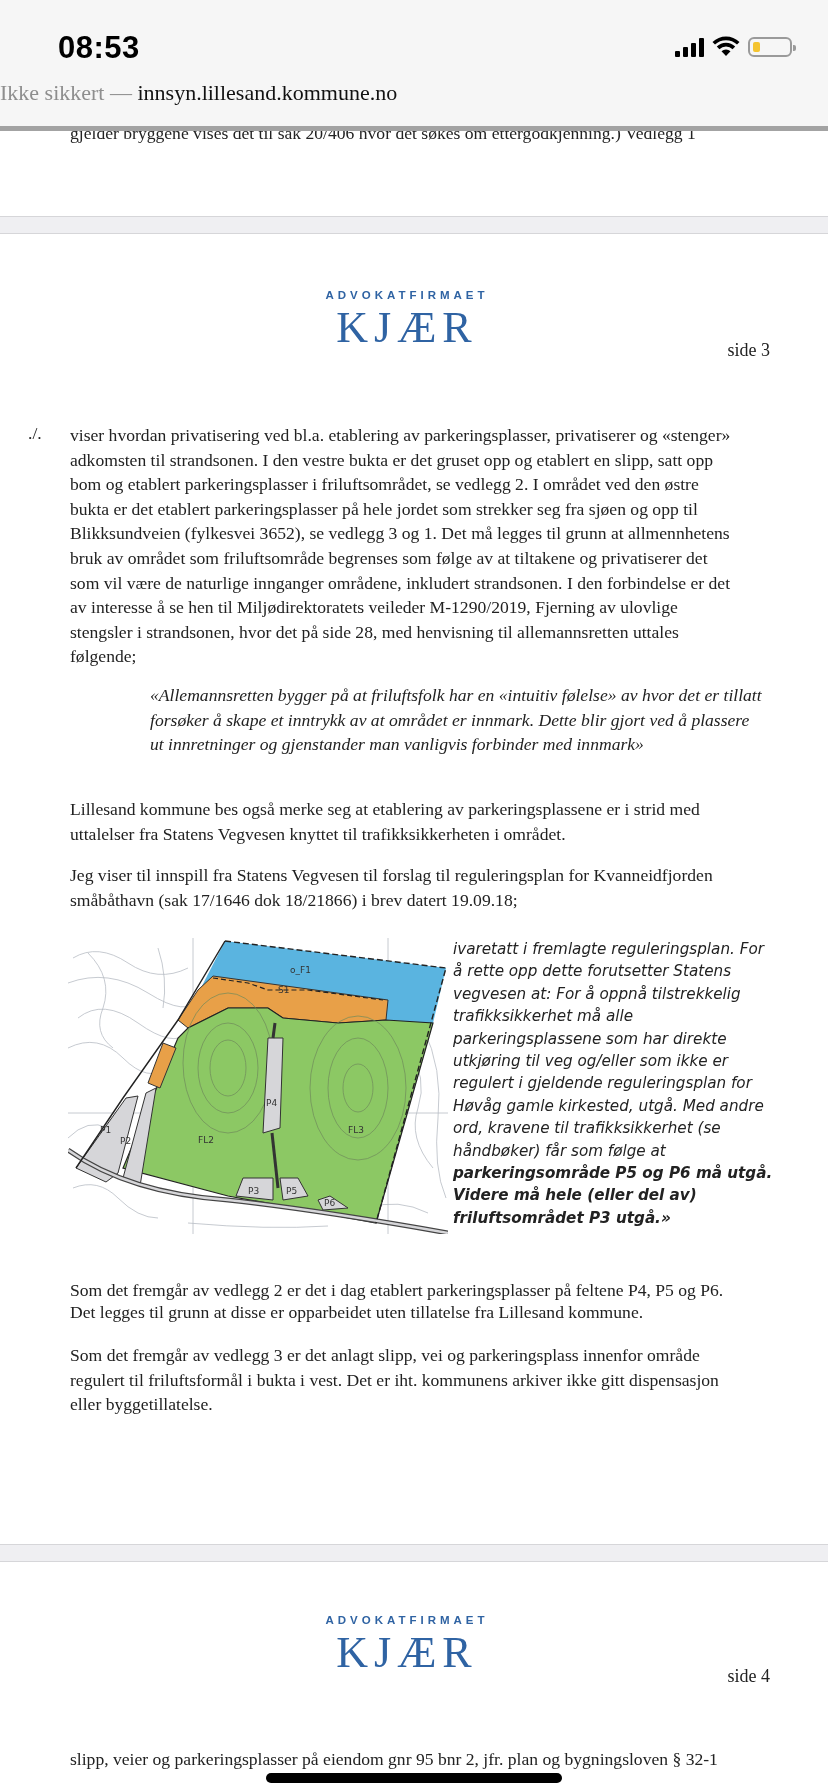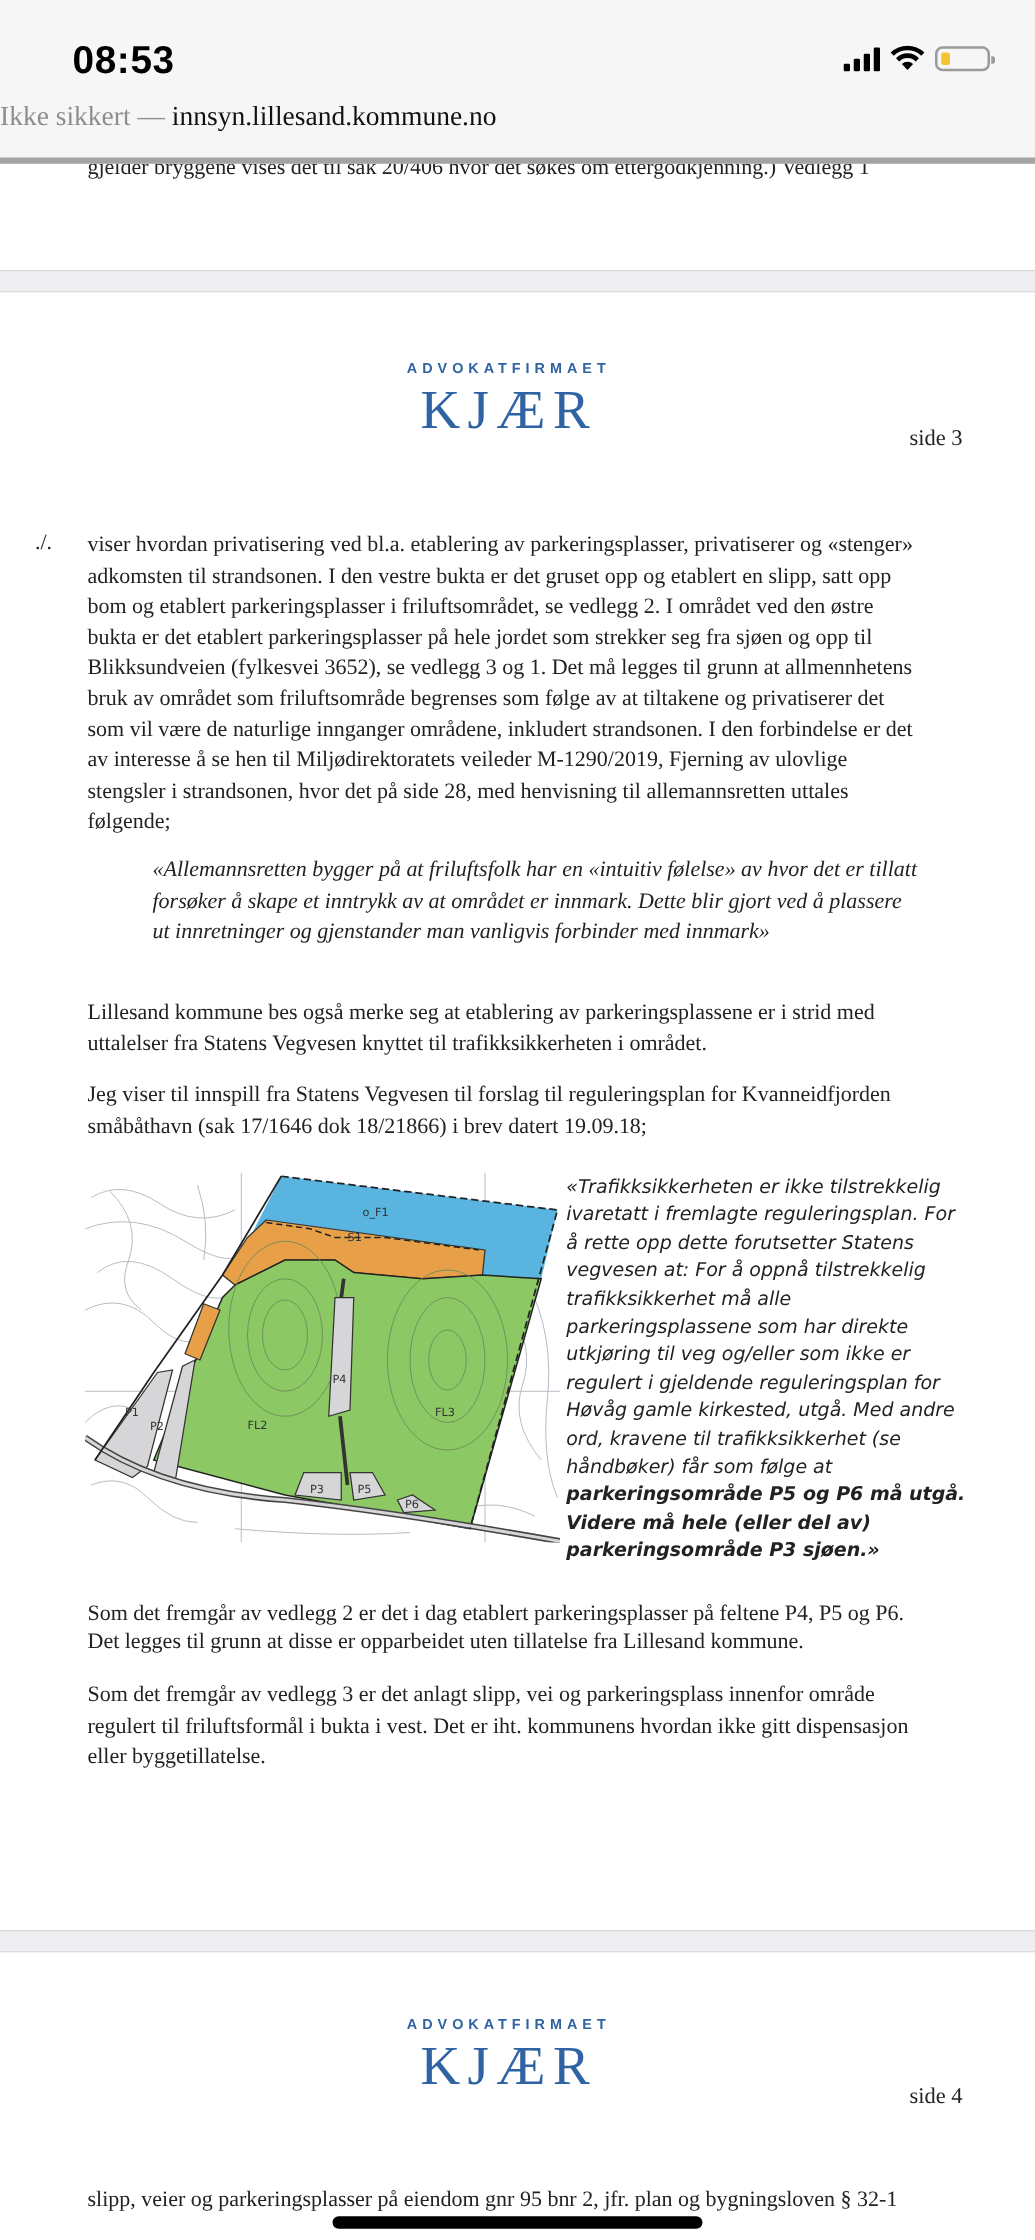--- a/index.html
+++ b/index.html
@@ -104,21 +104,21 @@
   <div>bom og etablert parkeringsplasser i friluftsområdet, se vedlegg 2. I området ved den østre</div>
   <div>bukta er det etablert parkeringsplasser på hele jordet som strekker seg fra sjøen og opp til</div>
   <div>Blikksundveien (fylkesvei 3652), se vedlegg 3 og 1. Det må legges til grunn at allmennhetens</div>
   <div>bruk av området som friluftsområde begrenses som følge av at tiltakene og privatiserer det</div>
   <div>som vil være de naturlige innganger områdene, inkludert strandsonen. I den forbindelse er det</div>
   <div>av interesse å se hen til Miljødirektoratets veileder M-1290/2019, Fjerning av ulovlige</div>
   <div>stengsler i strandsonen, hvor det på side 28, med henvisning til allemannsretten uttales</div>
   <div>følgende;</div>
 </div>
 
-<div class="quote" style="top:683px;">
+<div class="quote" style="top:683px;margin-left:28px;">
   <div>«Allemannsretten bygger på at friluftsfolk har en «intuitiv følelse» av hvor det er tillatt</div>
   <div>forsøker å skape et inntrykk av at området er innmark. Dette blir gjort ved å plassere</div>
   <div>ut innretninger og gjenstander man vanligvis forbinder med innmark»</div>
 </div>
 
 <div class="p body-text" style="top:797px;">
   <div>Lillesand kommune bes også merke seg at etablering av parkeringsplassene er i strid med</div>
   <div>uttalelser fra Statens Vegvesen knyttet til trafikksikkerheten i området.</div>
 </div>
 
@@ -188,44 +188,43 @@
     <text x="180" y="256">P3</text>
     <text x="198" y="168">P4</text>
     <text x="218" y="256">P5</text>
     <text x="256" y="268">P6</text>
     <text x="130" y="205">FL2</text>
     <text x="280" y="195">FL3</text>
   </g>
 </svg>
 
 <div class="svv-quote" style="top:938px;">
-  <div>«Trafikksikkerheten er ikke tilstrekkelig</div>
   <div>ivaretatt i fremlagte reguleringsplan. For</div>
   <div>å rette opp dette forutsetter Statens</div>
   <div>vegvesen at: For å oppnå tilstrekkelig</div>
   <div>trafikksikkerhet må alle</div>
   <div>parkeringsplassene som har direkte</div>
   <div>utkjøring til veg og/eller som ikke er</div>
   <div>regulert i gjeldende reguleringsplan for</div>
   <div>Høvåg gamle kirkested, utgå. Med andre</div>
   <div>ord, kravene til trafikksikkerhet (se</div>
   <div>håndbøker) får som følge at</div>
   <div style="font-weight:bold">parkeringsområde P5 og P6 må utgå.</div>
   <div style="font-weight:bold">Videre må hele (eller del av)</div>
-  <div style="font-weight:bold">parkeringsområde P3 sjøen.»</div>
+  <div style="font-weight:bold">friluftsområdet P3 utgå.»</div>
 </div>
 
 <div class="p body-text" style="top:1279px; line-height:22px;">
   <div>Som det fremgår av vedlegg 2 er det i dag etablert parkeringsplasser på feltene P4, P5 og P6.</div>
   <div>Det legges til grunn at disse er opparbeidet uten tillatelse fra Lillesand kommune.</div>
 </div>
 
 <div class="p body-text" style="top:1343px;">
   <div>Som det fremgår av vedlegg 3 er det anlagt slipp, vei og parkeringsplass innenfor område</div>
-  <div>regulert til friluftsformål i bukta i vest. Det er iht. kommunens hvordan ikke gitt dispensasjon</div>
+  <div>regulert til friluftsformål i bukta i vest. Det er iht. kommunens arkiver ikke gitt dispensasjon</div>
   <div>eller byggetillatelse.</div>
 </div>
 
 <div class="gap" style="top:1544px; height:16px;"></div>
 
 <div class="page" style="top:1562px; height:230px;">
   <div class="logo" style="top:52px; left:-14px;">
     <div class="small">ADVOKATFIRMAET</div>
     <div class="big">KJÆR</div>
   </div>

